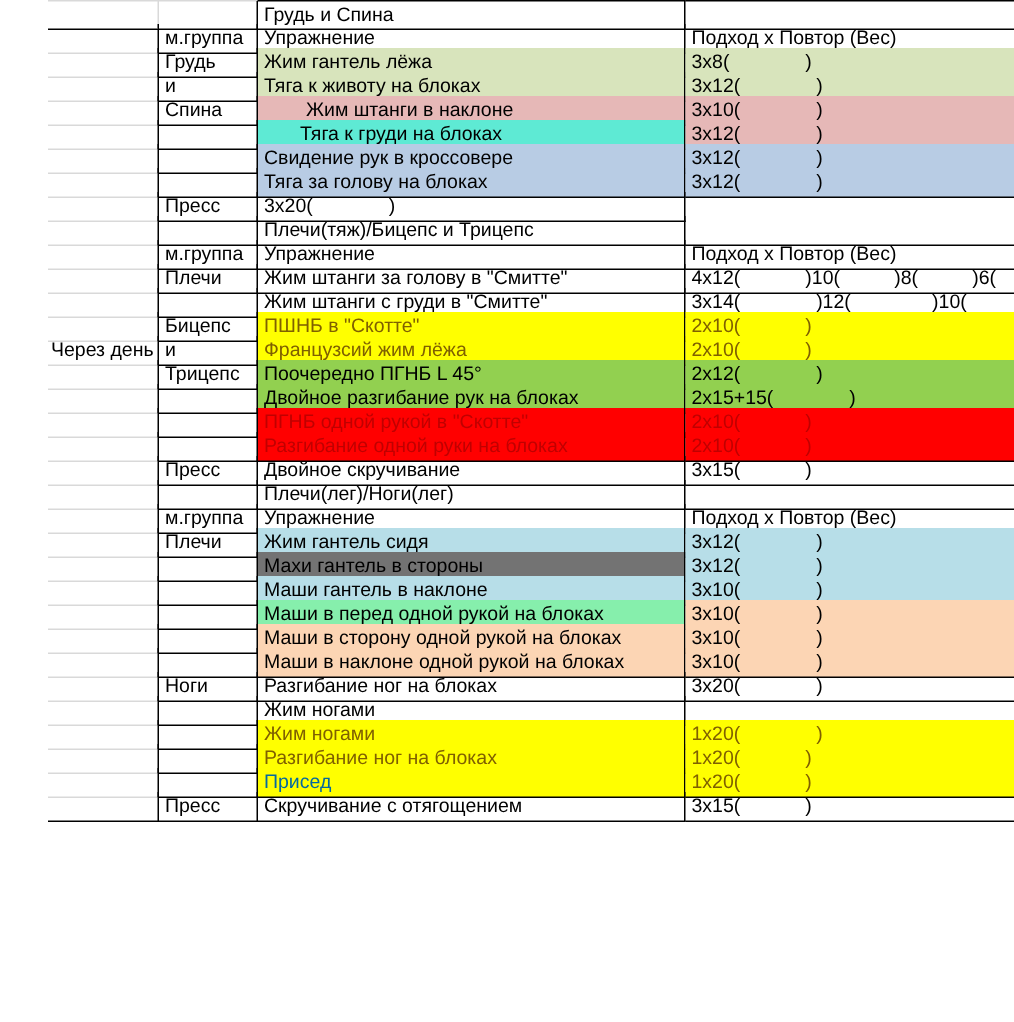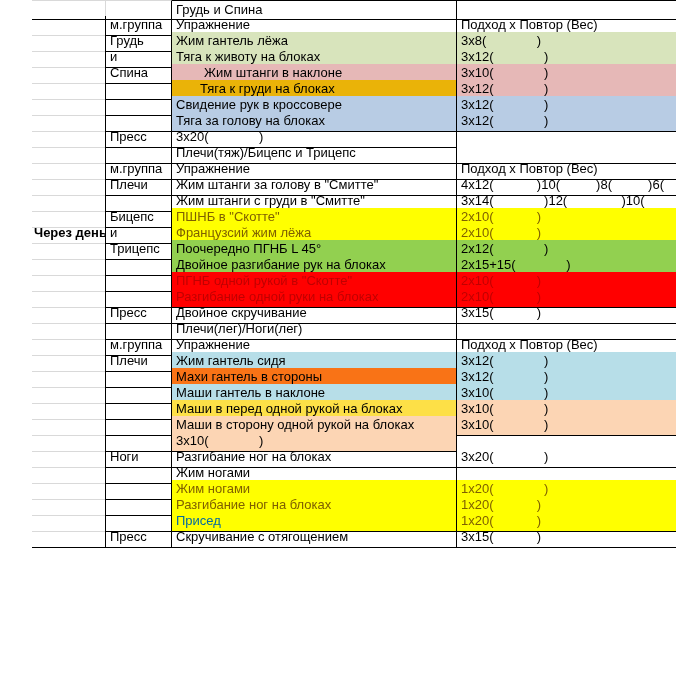--- a/index.html
+++ b/index.html
@@ -22,21 +22,21 @@
     line-height:18px;
     white-space:pre;
     overflow:hidden;
   }
   
   .cell.la{border-right-color:#d9d9d9;border-bottom-color:#d9d9d9;}
   .cell.rd{border-right-color:#000;}
   .cell.bd{border-bottom-color:#000;}
   .row:first-child .cell{border-top:1px solid #000;}
   .row:first-child .cell.la{border-top-color:#d9d9d9;}
-  .col-a{font-weight:bold;padding-left:2px;padding-right:1px;}
+  .col-a{font-weight:normal;padding-left:2px;padding-right:1px;}
   .col-d{letter-spacing:0;}
 </style>
 </head>
 <body>
 
 <div class="sheet">
   <div class="grid">
       <div class="row">
         <div class="cell col-a la bd"></div>
         <div class="cell col-b la rd bd"></div>
@@ -63,21 +63,21 @@
       </div>
       <div class="row">
         <div class="cell col-a la rd"></div>
         <div class="cell col-b">Спина</div>
         <div class="cell col-c" style="background: rgb(230, 184, 183); padding-left: 32px;">Жим штанги в наклоне</div>
         <div class="cell col-d" style="background: rgb(230, 184, 183);">3x10(              )</div>
       </div>
       <div class="row">
         <div class="cell col-a la rd"></div>
         <div class="cell col-b"></div>
-        <div class="cell col-c" style="background: #eab308; padding-left: 28px;">Тяга к груди на блоках</div>
+        <div class="cell col-c" style="background: #5eead4; padding-left: 28px;">Тяга к груди на блоках</div>
         <div class="cell col-d" style="background: rgb(230, 184, 183);">3x12(              )</div>
       </div>
       <div class="row">
         <div class="cell col-a la rd"></div>
         <div class="cell col-b"></div>
         <div class="cell col-c" style="background: rgb(184, 204, 228);">Свидение рук в кроссовере</div>
         <div class="cell col-d" style="background: rgb(184, 204, 228);">3x12(              )</div>
       </div>
       <div class="row">
         <div class="cell col-a la rd"></div>
@@ -170,44 +170,45 @@
       </div>
       <div class="row">
         <div class="cell col-a la rd"></div>
         <div class="cell col-b">Плечи</div>
         <div class="cell col-c" style="background: rgb(183, 222, 232);">Жим гантель сидя</div>
         <div class="cell col-d" style="background: rgb(183, 222, 232);">3x12(              )</div>
       </div>
       <div class="row">
         <div class="cell col-a la rd"></div>
         <div class="cell col-b"></div>
-        <div class="cell col-c" style="background: #f97316;">Махи гантель в стороны</div>
+        <div class="cell col-c" style="background: #737373;">Махи гантель в стороны</div>
         <div class="cell col-d" style="background: rgb(183, 222, 232);">3x12(              )</div>
       </div>
       <div class="row">
         <div class="cell col-a la rd"></div>
         <div class="cell col-b"></div>
         <div class="cell col-c" style="background: rgb(183, 222, 232);">Маши гантель в наклоне</div>
         <div class="cell col-d" style="background: rgb(183, 222, 232);">3x10(              )</div>
       </div>
       <div class="row">
         <div class="cell col-a la rd"></div>
         <div class="cell col-b"></div>
-        <div class="cell col-c" style="background: #fde047;">Маши в перед одной рукой на блоках</div>
+        <div class="cell col-c" style="background: #86efac;">Маши в перед одной рукой на блоках</div>
         <div class="cell col-d" style="background: rgb(252, 213, 180);">3x10(              )</div>
       </div>
       <div class="row">
         <div class="cell col-a la rd"></div>
         <div class="cell col-b"></div>
         <div class="cell col-c" style="background: rgb(252, 213, 180);">Маши в сторону одной рукой на блоках</div>
         <div class="cell col-d" style="background: rgb(252, 213, 180);">3x10(              )</div>
       </div>
       <div class="row">
         <div class="cell col-a la rd"></div>
         <div class="cell col-b"></div>
+        <div class="cell col-c" style="background: rgb(252, 213, 180);">Маши в наклоне одной рукой на блоках</div>
         <div class="cell col-d" style="background: rgb(252, 213, 180);">3x10(              )</div>
       </div>
       <div class="row">
         <div class="cell col-a la rd"></div>
         <div class="cell col-b">Ноги</div>
         <div class="cell col-c">Разгибание ног на блоках</div>
         <div class="cell col-d">3x20(              )</div>
       </div>
       <div class="row">
         <div class="cell col-a la rd"></div>

